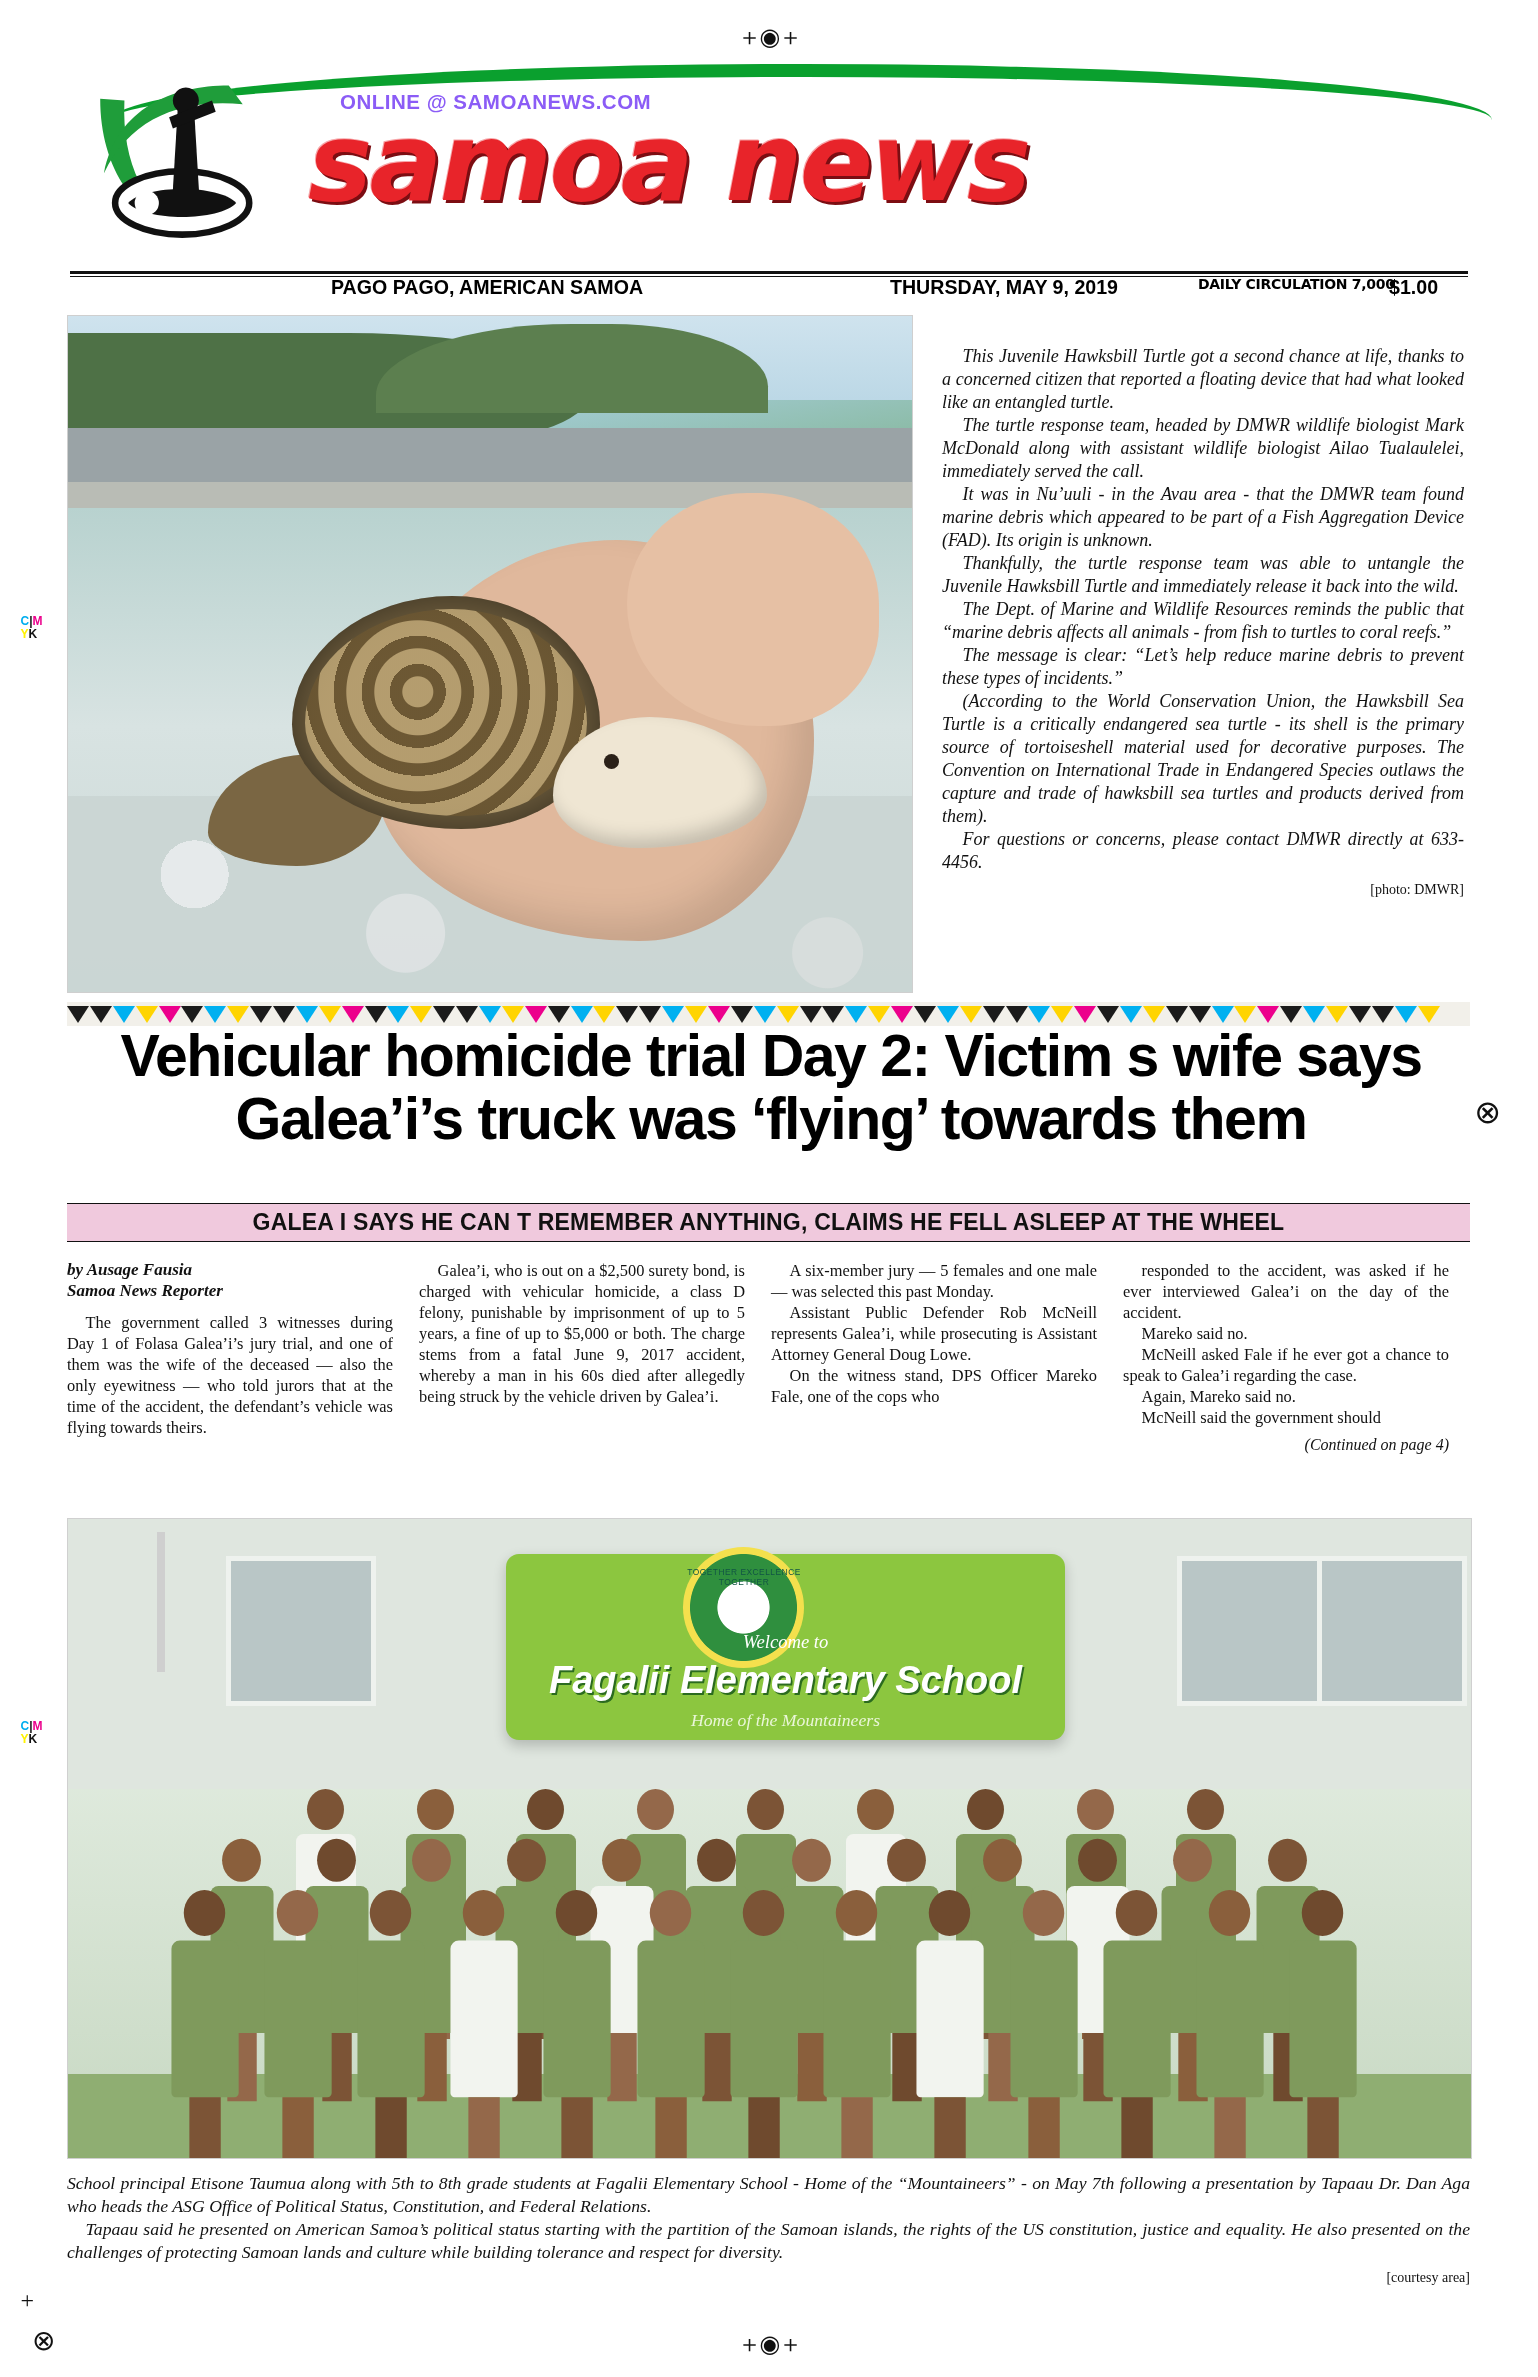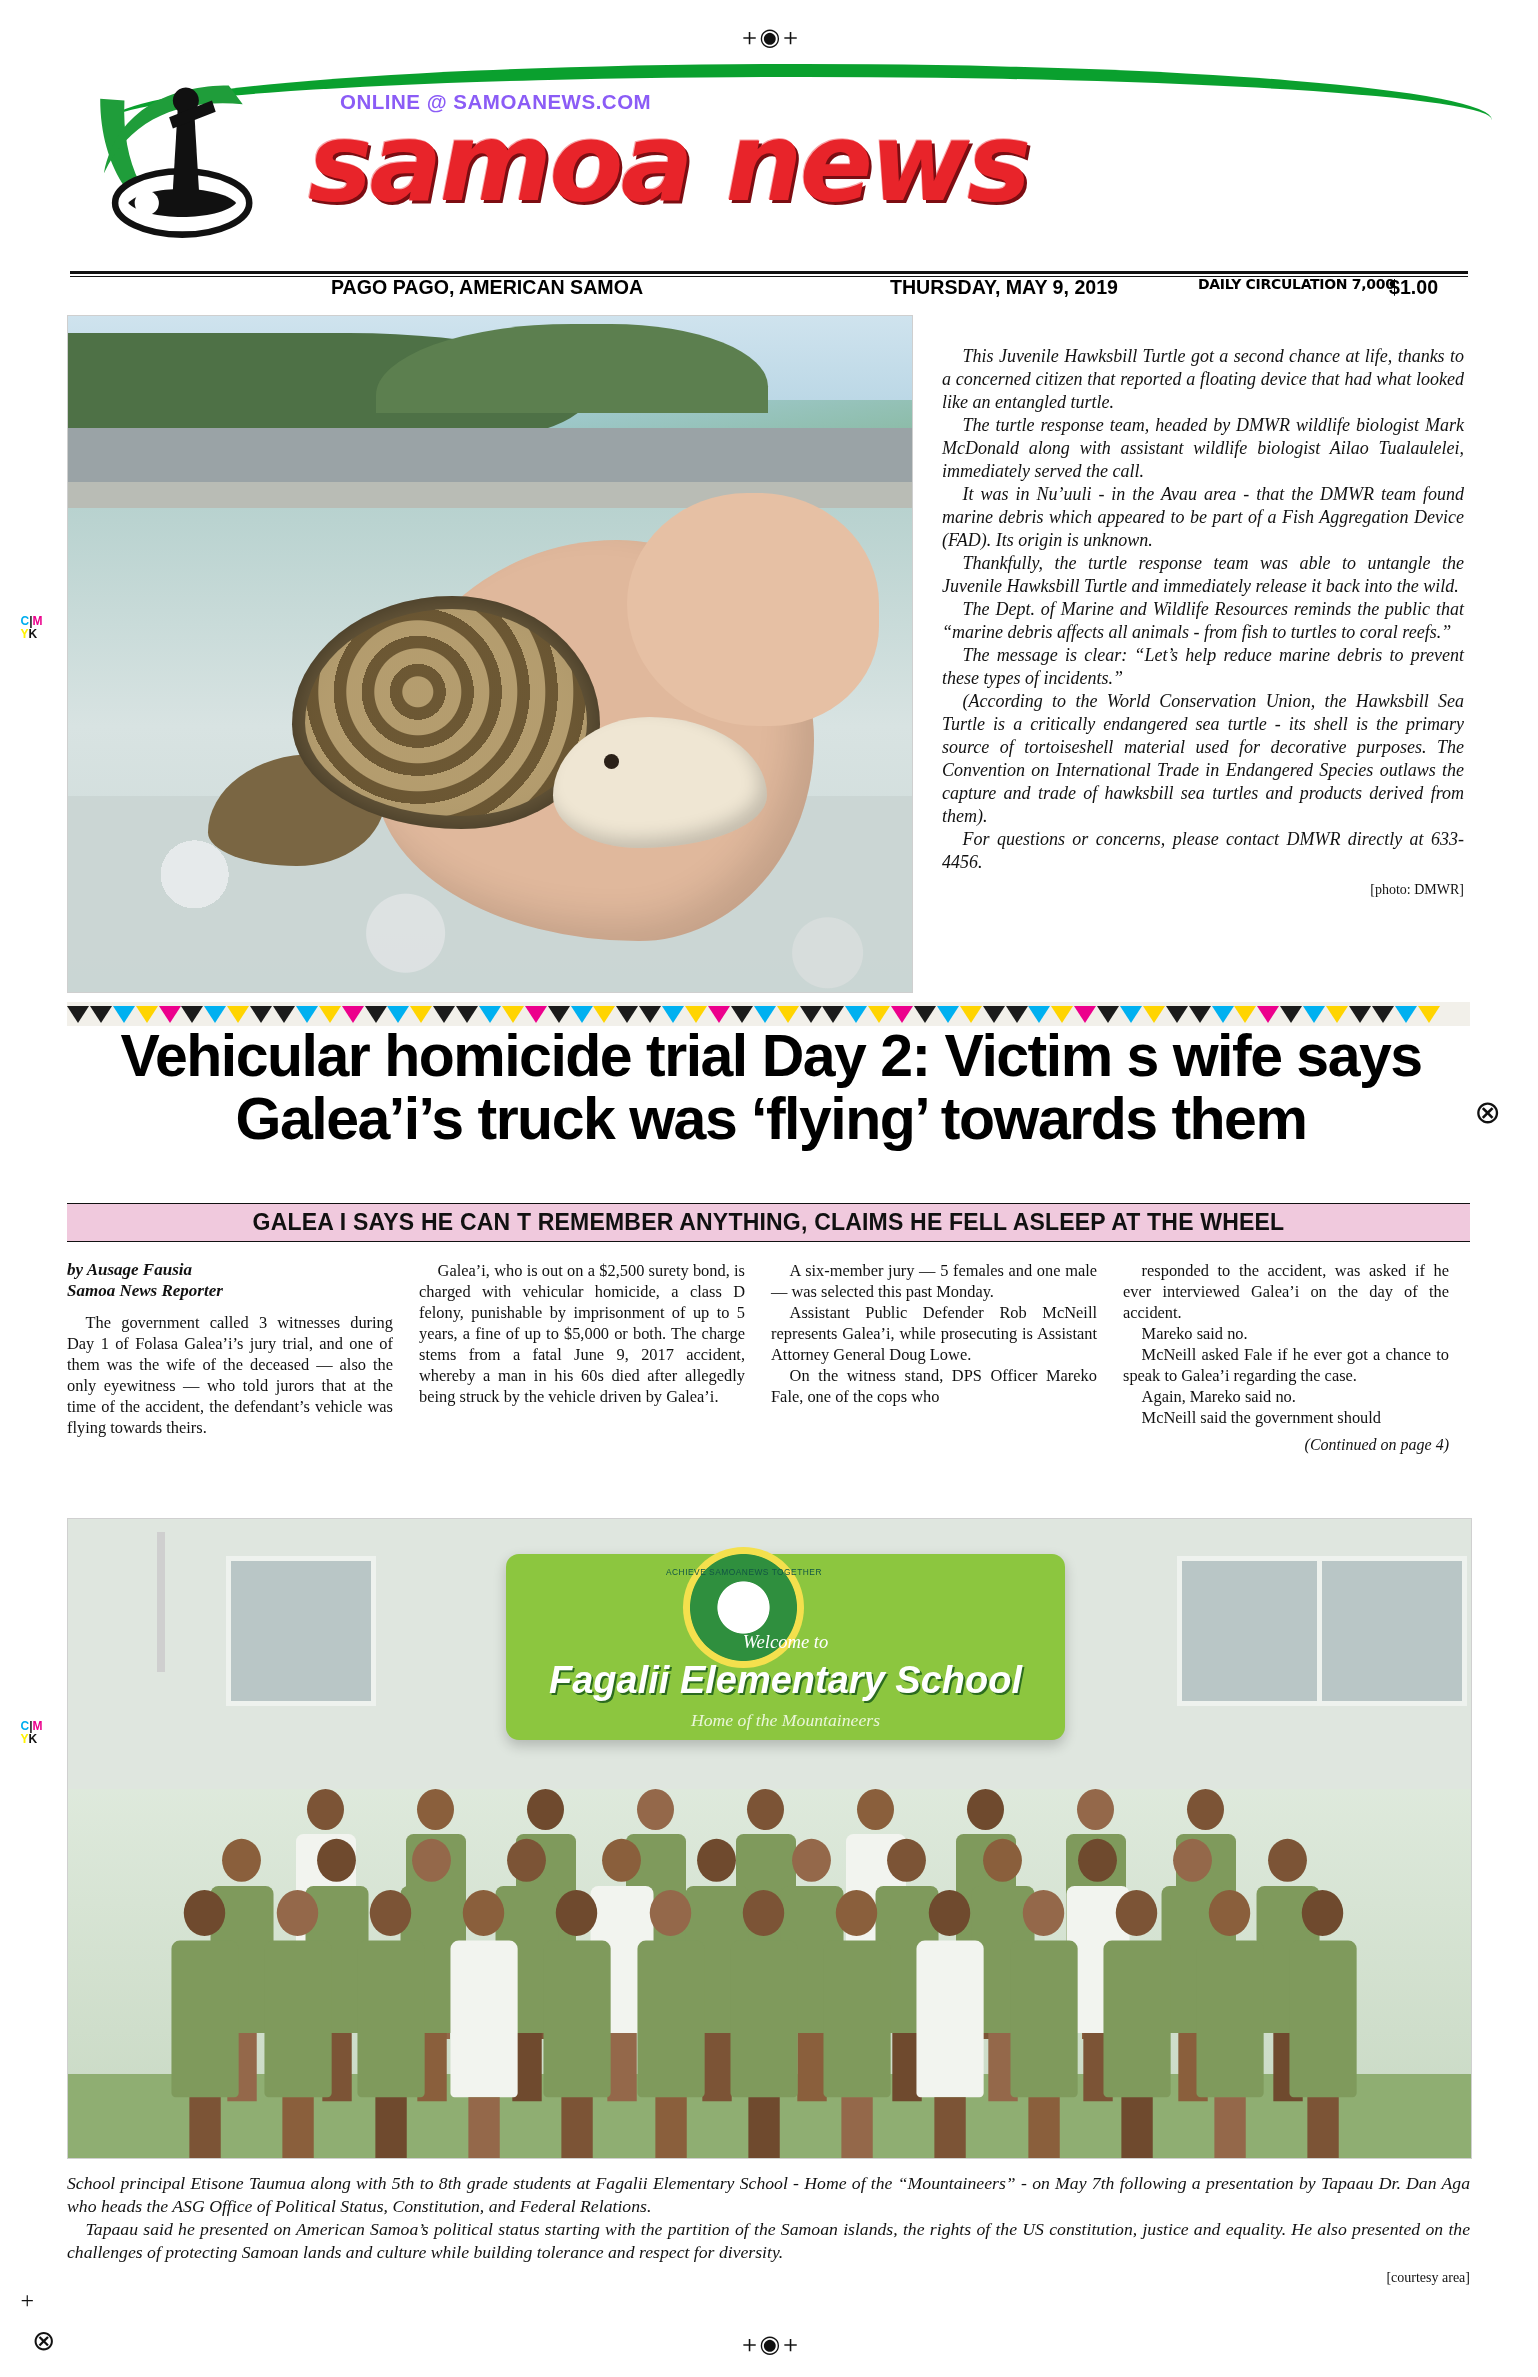--- a/index.html
+++ b/index.html
@@ -303,21 +303,21 @@
   </div>
 
   <div class="bottom-photo">
     <div class="bp-build"></div>
     <div class="bp-win" style="left:158px;"></div>
     <div class="bp-win" style="left:1109px;"></div>
     <div class="bp-win" style="left:1249px;"></div>
     <div class="bp-flag"></div>
     <div class="bp-sign"></div>
     <div class="bp-seal"></div>
-    <div class="bp-seal-txt">ACHIEVE SAMOANEWS TOGETHER</div>
+    <div class="bp-seal-txt">TOGETHER EXCELLENCE TOGETHER</div>
     <div style="position:absolute;left:438px;top:112px;width:559px;text-align:center;font-family:'Liberation Serif',serif;font-style:italic;font-size:18.6px;color:#fff;">Welcome to</div>
     <div class="bp-sign-text">Fagalii Elementary School</div>
     <div style="position:absolute;left:438px;top:191px;width:559px;text-align:center;font-family:'Liberation Serif',serif;font-style:italic;font-size:17.7px;color:#eaf6d8;">Home of the Mountaineers</div>
     <div class="bp-ground"></div>
     <div class="kids" id="kids">
         <div class="kid" style="left: 224px; top: 56px; transform: scale(1);">
           <div class="head" style="background: rgb(124, 84, 54);"></div>
           <div class="body white"></div>
           <div class="legs" style="background: rgb(111, 74, 46);"></div>
         </div>

